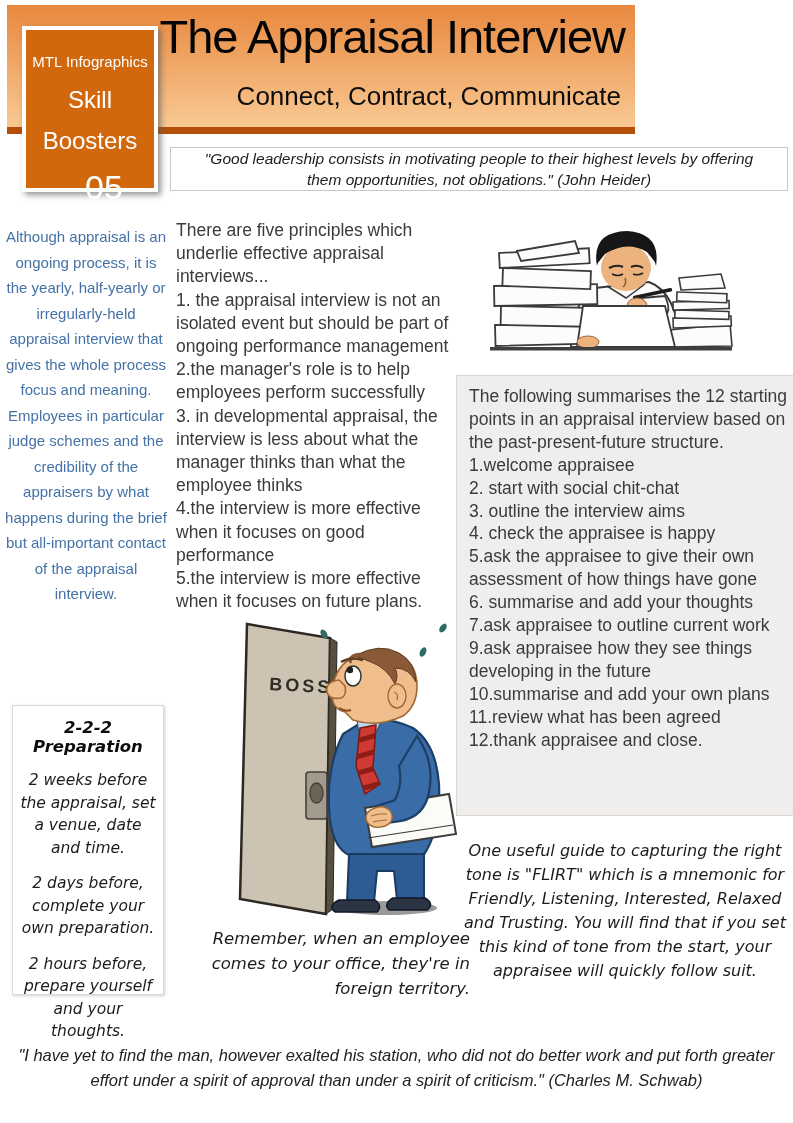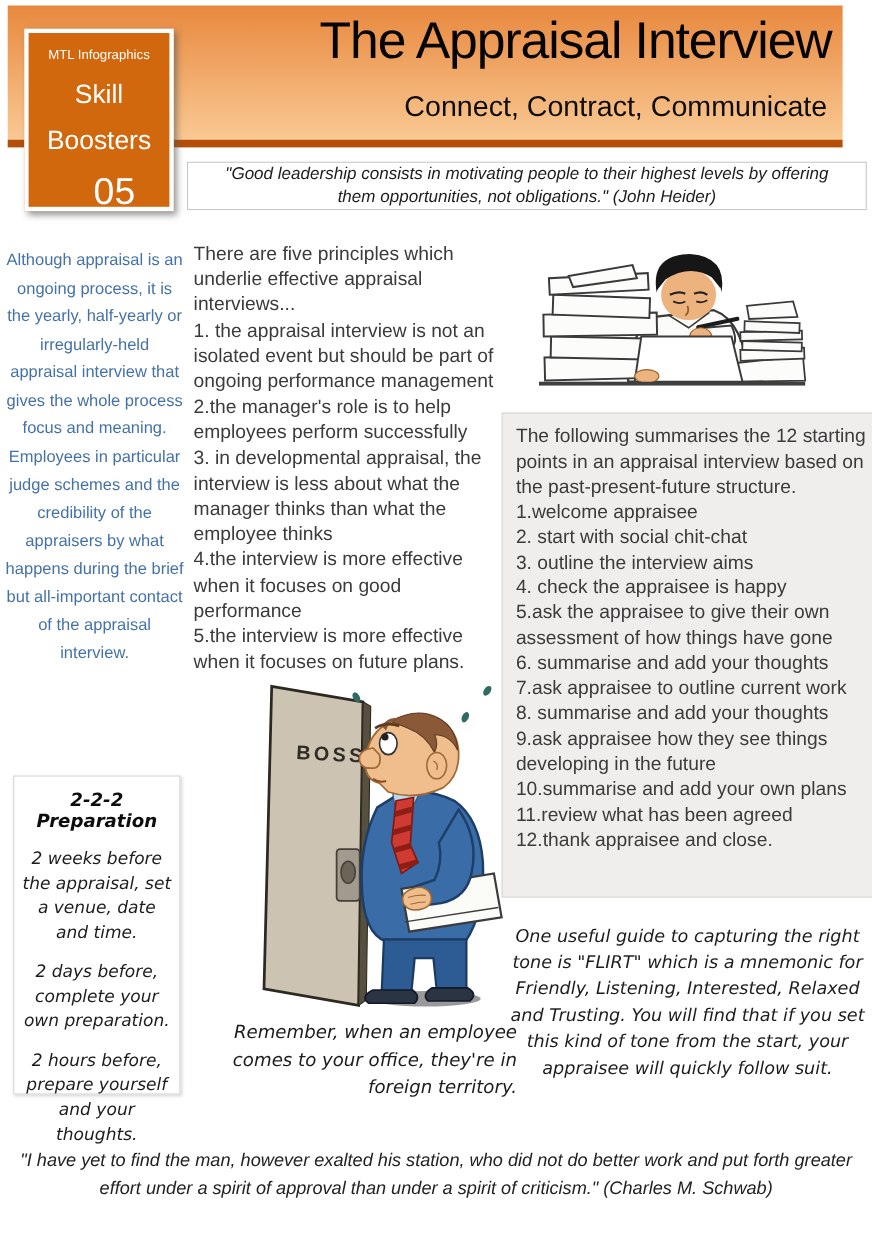--- a/index.html
+++ b/index.html
@@ -4,30 +4,30 @@
 <style>
   :root{
     --header-top:#e8883e; --header-bottom:#f9c993; --header-rule:#b54e08;
     --badge:#d2680e; --blue:#4472a6; --ink:#3b3b3b;
     --panel:#f0eeec; --panel-border:#d8d5d2; --quote-border:#c9c9c9;
   }
   html,body{margin:0;padding:0;background:#fff;}
   .page{position:relative;width:793px;height:1123px;background:#fff;overflow:hidden;
         font-family:"Liberation Sans",sans-serif;color:#000;}
 
-  .header{position:absolute;left:7px;top:5px;width:759px;height:122px;
+  .header{position:absolute;left:7px;top:5px;width:628px;height:122px;
           background:linear-gradient(180deg,var(--header-top) 0%,var(--header-bottom) 100%);
           border-bottom:7px solid var(--header-rule);}
   .title{position:absolute;right:10px;top:4px;font-size:47px;letter-spacing:-1px;color:#050505;white-space:nowrap;}
   .subtitle{position:absolute;right:14px;top:76px;font-size:26px;color:#0d0d0d;white-space:nowrap;}
 
   .badge{position:absolute;left:22px;top:26px;width:128px;height:158px;background:var(--badge);
          border:4px solid #fff;box-shadow:3px 3px 6px rgba(90,90,90,.65);
          color:#fff;text-align:center;z-index:5;}
-  .badge-brand{margin-top:13px;font-size:12px;}
+  .badge-brand{margin-top:23px;font-size:15px;}
   .badge-word{font-size:24px;margin-top:16px;}
   .badge-word2{font-size:24px;margin-top:13px;}
   .badge-number{font-size:34px;margin-top:13px;padding-left:28px;}
 
   .top-quote{position:absolute;left:170px;top:147px;width:618px;height:44px;
              border:1px solid var(--quote-border);display:flex;align-items:center;justify-content:center;
              font-style:italic;font-size:15.5px;line-height:21px;color:#1d1d1d;
              text-align:center;padding:0 30px;box-sizing:border-box;}
 
   .sidebar-text{position:absolute;left:4px;top:224px;width:164px;text-align:center;
@@ -140,21 +140,20 @@
 
   <div class="points-box">
     <div>The following summarises the 12 starting points in an appraisal interview based on the past-present-future structure.</div>
     <div>1.welcome appraisee</div>
     <div>2. start with social chit-chat</div>
     <div>3. outline the interview aims</div>
     <div>4. check the appraisee is happy</div>
     <div>5.ask the appraisee to give their own assessment of how things have gone</div>
     <div>6. summarise and add your thoughts</div>
     <div>7.ask appraisee to outline current work</div>
-    <div>8. summarise and add your thoughts</div>
     <div>9.ask appraisee how they see things developing in the future</div>
     <div>10.summarise and add your own plans</div>
     <div>11.review what has been agreed</div>
     <div>12.thank appraisee and close.</div>
   </div>
 
   <svg class="boss-illustration" width="232" height="307" viewBox="0 0 232 307">
     <defs>
       <clipPath id="tieclip">
           <polygon points="133,112 149,109 146,152 153,168 138,178 129,150"></polygon>

